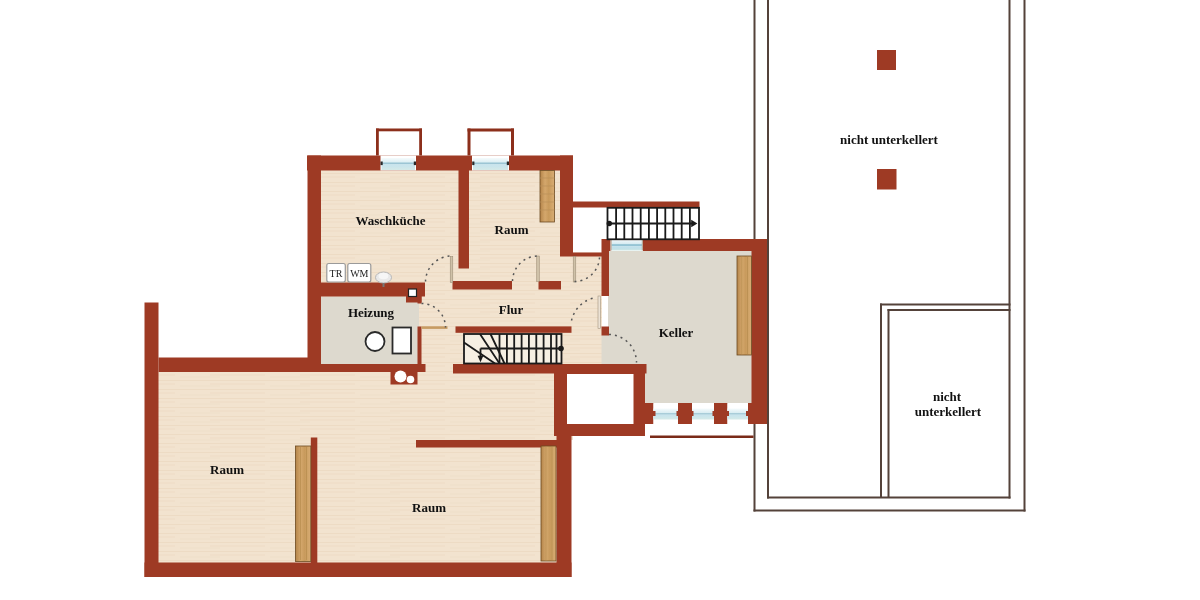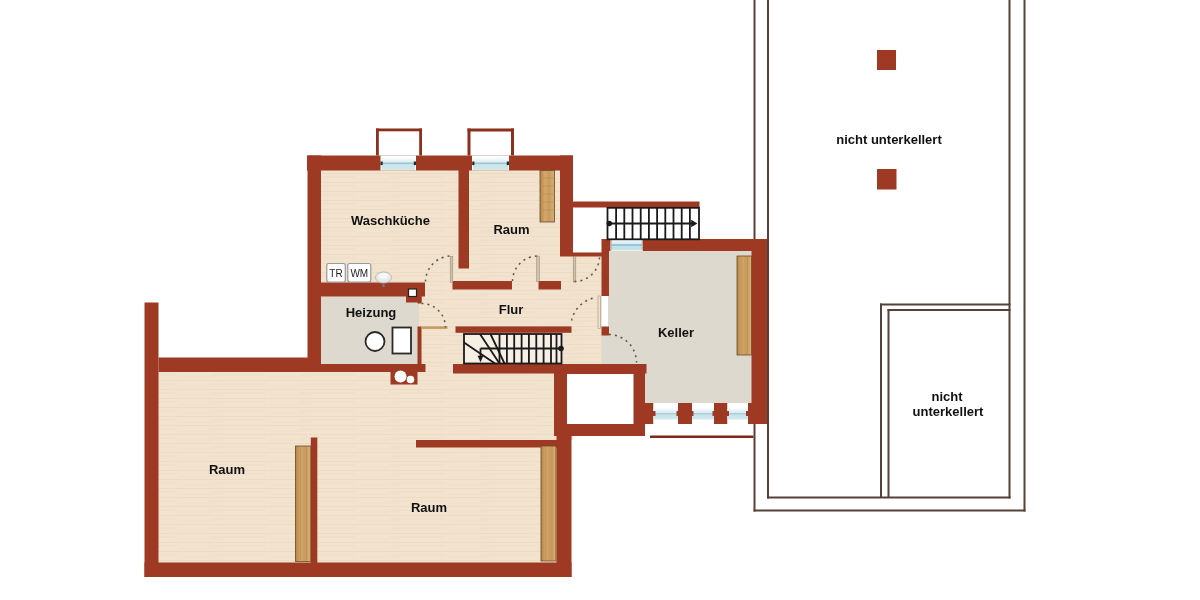--- a/index.html
+++ b/index.html
@@ -1,16 +1,16 @@
 <!DOCTYPE html>
 <html><head>
 <meta charset="utf-8">
 <style>
   html,body{margin:0;padding:0;background:#ffffff;}
-  #plan{width:1200px;height:600px;position:relative;font-family:Liberation Sans, sans-serif;}
+  #plan{width:1200px;height:600px;position:relative;font-family:Liberation Serif, serif;}
 </style>
 </head>
 <body>
 
 <div id="plan">
 <svg width="1200" height="600" viewBox="0 0 1200 600">
 <defs>
   <pattern id="beige" width="90" height="9" patternUnits="userSpaceOnUse">
     <rect width="90" height="9" fill="#f2e3cf"></rect>
     <rect y="2" width="90" height="1" fill="#eddbc4"></rect>

